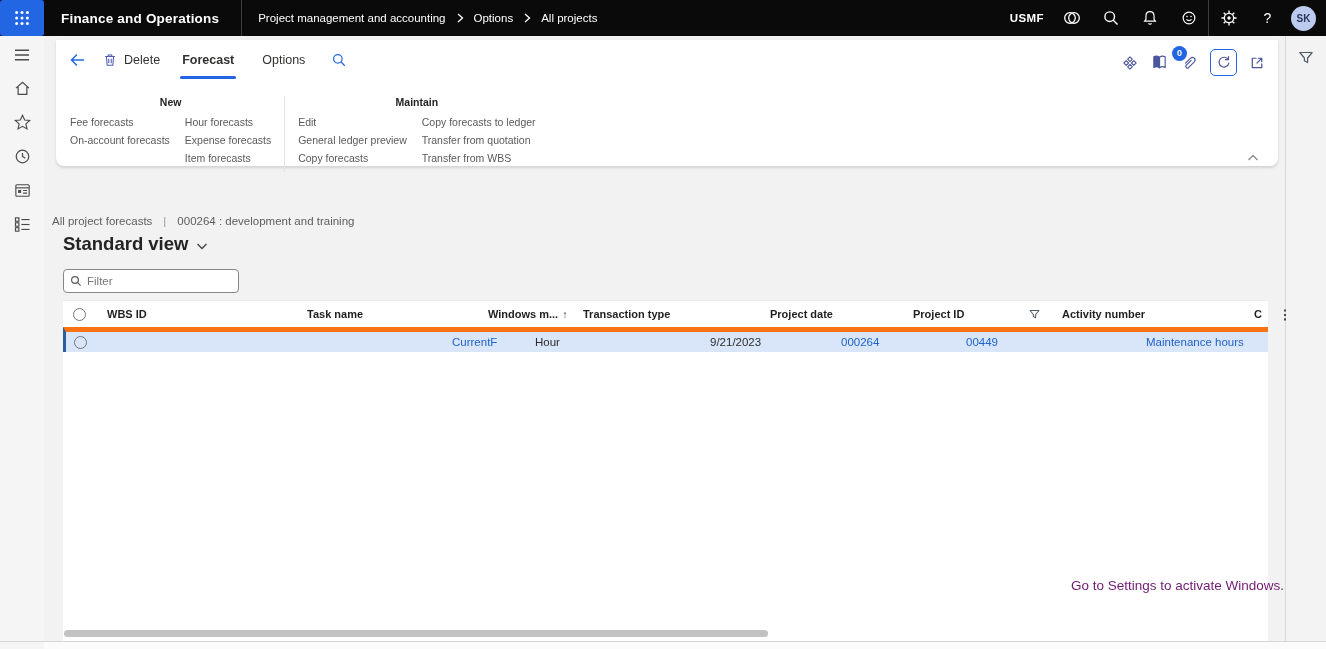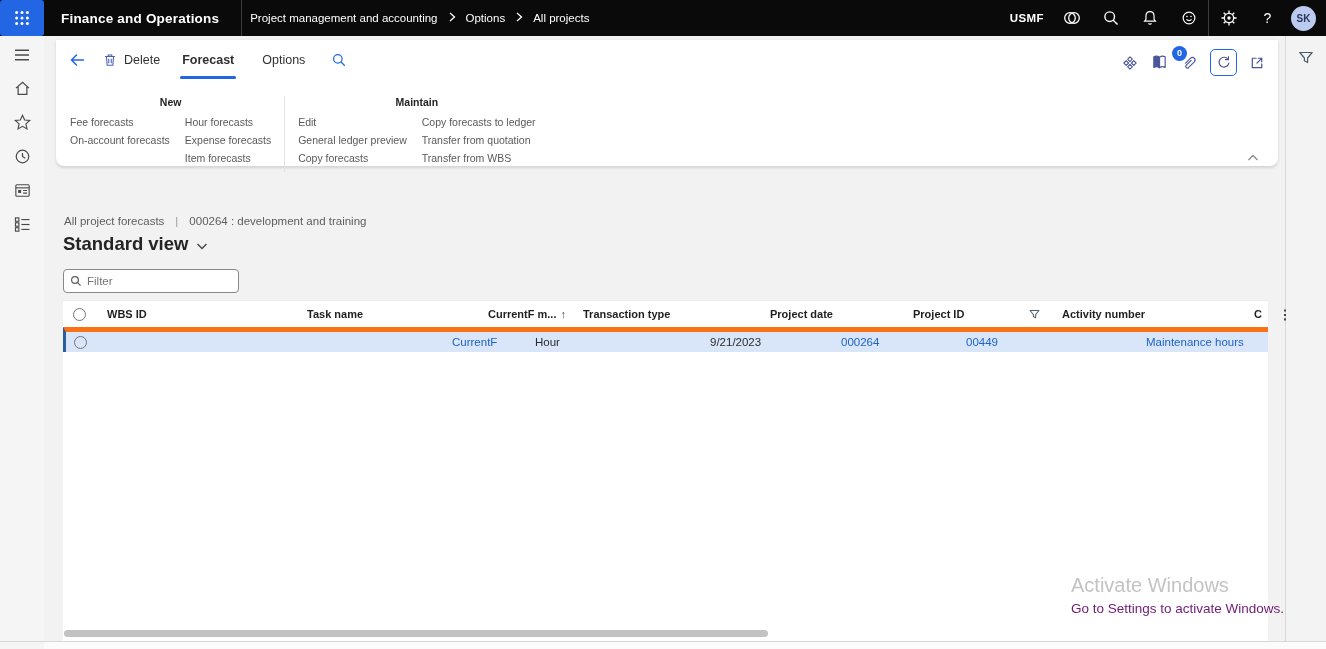--- a/index.html
+++ b/index.html
@@ -10,21 +10,21 @@
     background: #f2f2f2;
     overflow: hidden;
   }
   svg { display:block; }
 
   
   .topbar { position:absolute; top:0; left:0; width:1326px; height:36px; background:#0a0a0a; display:flex; align-items:center; color:#fff; z-index:6; }
   .waffle { width:44px; height:36px; background:#2266E3; border-radius:3px; display:flex; align-items:center; justify-content:center; cursor:pointer; flex:none; }
   .app-title { font-size:13.5px; font-weight:700; margin-left:17px; letter-spacing:.2px; white-space:nowrap; }
   .tb-div { width:1px; height:36px; background:#3d3d3d; margin-left:22px; flex:none; }
-  .crumbs { display:flex; align-items:flex-start; gap:10px; margin-left:8px; font-size:11.5px; white-space:nowrap; }
+  .crumbs { display:flex; align-items:center; gap:10px; margin-left:16px; font-size:11.5px; white-space:nowrap; }
   .crumb { cursor:pointer; }
   .tb-right { margin-left:auto; display:flex; align-items:center; height:100%; }
   .tb-item { height:100%; display:flex; align-items:center; justify-content:center; width:39px; cursor:pointer; color:#fff; }
   .company { width:auto; padding:0 8px; font-size:11.5px; font-weight:700; letter-spacing:.4px; }
   .tb-div2 { width:1px; height:36px; background:#3d3d3d; }
   .help { font-size:14px; }
   .avatar { width:25px; height:25px; border-radius:50%; background:#bccaf0; color:#24365e; font-size:10px; font-weight:700; display:flex; align-items:center; justify-content:center; margin:0 10px 0 4px; cursor:pointer; }
 
   
   .left-rail { position:absolute; top:36px; left:0; width:44px; height:613px; background:#f5f5f5; display:flex; flex-direction:column; align-items:center; padding-top:9px; gap:15px; z-index:2; }
@@ -55,21 +55,21 @@
   .rib-item { font-size:10.5px; color:#5a5a5a; cursor:pointer; line-height:11px; white-space:nowrap; }
   .rib-divider { width:1px; background:#e3e3e3; height:76px; margin:0 13px; }
 
   .panel-icons { position:absolute; top:9px; right:12px; display:flex; align-items:center; gap:12px; }
   .p-ic { color:#4b569c; display:flex; cursor:pointer; position:relative; }
   .badge { position:absolute; top:-8px; left:-8px; min-width:15px; height:15px; padding:0 2px; border-radius:8px; background:#2266E3; color:#fff; font-size:9px; font-weight:700; display:flex; align-items:center; justify-content:center; }
   .refresh-btn { width:27px; height:27px; border:1.5px solid #2266E3; border-radius:5px; display:flex; align-items:center; justify-content:center; color:#4b569c; cursor:pointer; }
   .collapse-btn { position:absolute; right:18px; bottom:3px; color:#8a8a8a; cursor:pointer; display:flex; }
 
   
-  .context-line { position:absolute; left:64px; top:215px; font-size:11.5px; color:#605e5c; display:flex; gap:11px; align-items:center; z-index:2; }
+  .context-line { position:absolute; left:52px; top:215px; font-size:11.5px; color:#605e5c; display:flex; gap:11px; align-items:center; z-index:2; }
   .ctx-link { cursor:pointer; }
   .ctx-sep { color:#9a9a9a; }
   .view-title { position:absolute; left:63px; top:233px; font-size:18.5px; font-weight:700; color:#242424; display:flex; align-items:center; gap:8px; cursor:pointer; z-index:2; }
   .vt-chev { color:#4a4a4a; display:flex; margin-top:4px; }
 
   .filter-box { position:absolute; left:63px; top:269px; width:176px; height:24px; border:1px solid #8a8886; border-radius:4px; background:#fff; display:flex; align-items:center; padding:0 6px; gap:5px; z-index:2; }
   .filter-box .f-ic { color:#5f5f5f; display:flex; }
   .filter-input { border:none; outline:none; flex:1; font-size:11.5px; font-family:inherit; color:#333; background:transparent; min-width:0; }
   .filter-input::placeholder { color:#767676; }
 
@@ -358,21 +358,21 @@
 </div>
 
 <div class="grid">
   <div class="g-header">
     <div class="g-cell c-cb">
         <div class="radio"></div>
       </div>
     <div class="g-cell c-wbs">WBS ID</div>
     <div class="g-cell c-task">Task name</div>
     <div class="g-cell c-fm">
-      <span>CurrentF m...</span>
+      <span>Windows m...</span>
       <span class="sort-arrow">↑</span>
     </div>
     <div class="g-cell c-tt">Transaction type</div>
     <div class="g-cell c-pd">Project date</div>
     <div class="g-cell c-pid">Project ID</div>
     <div class="g-cell c-fun hdr-funnel">
       <svg width="13" height="13" viewBox="0 0 18 18" fill="none" stroke="currentColor" stroke-width="1.4" stroke-linejoin="round">
           <path d="M2.8 3.5 H15.2 L10.6 9 V13.6 L7.4 11.7 V9 Z"></path>
         </svg>
     </div>
@@ -396,17 +396,16 @@
     <div class="g-cell c-fun"></div>
     <div class="g-cell c-act cell-link">00449</div>
     <div class="g-cell c-cat cell-link">Maintenance hours</div>
     <div class="g-cell c-kebab"></div>
   </div>
 
   <div class="scroll-thumb"></div>
 </div>
 
 <div class="watermark">
-  <div class="wm1">Activate Windows</div>
   <div class="wm2">Go to Settings to activate Windows.</div>
 </div>
 <div class="bottom-line"></div>
 <div class="bottom-strip"></div>
 
 </body></html>

